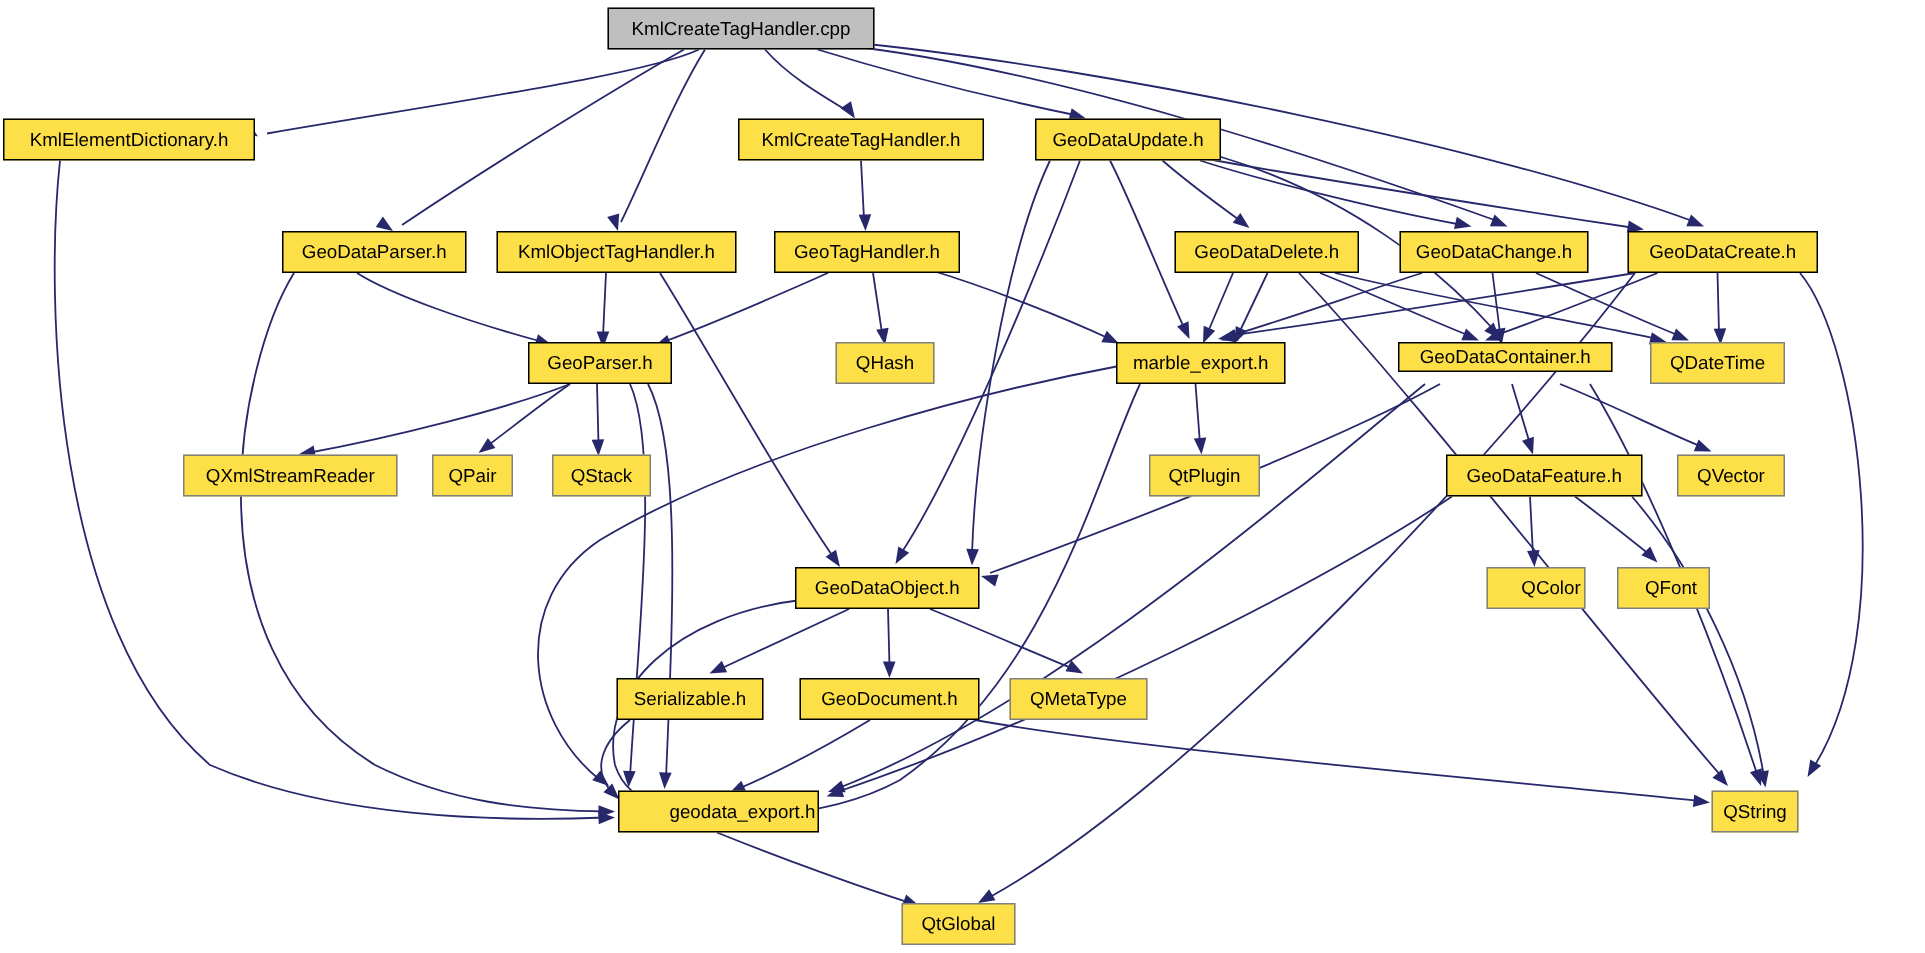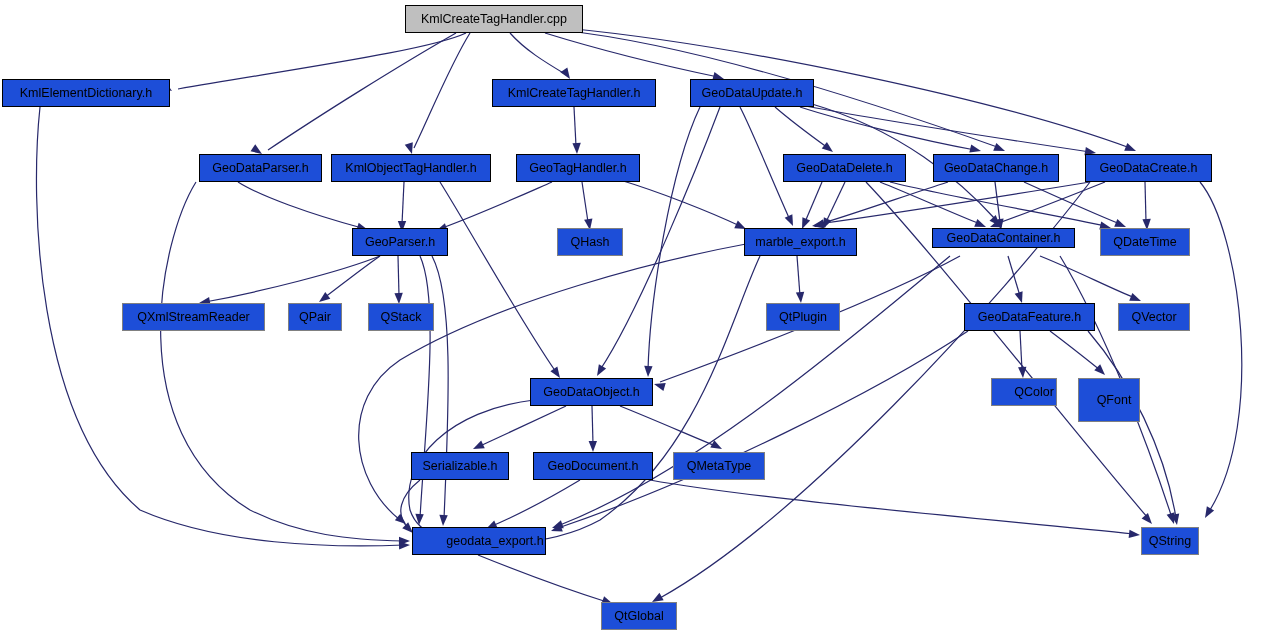--- a/index.html
+++ b/index.html
@@ -26,21 +26,21 @@
   .node {
     position: absolute;
     box-sizing: border-box;
     display: flex;
     align-items: center;
     justify-content: center;
     font-size: 12.5px;
     line-height: 1;
     color: #000000;
     white-space: nowrap;
-    background: #1d4ed8;
+    background: #fde047;
     border: 1px solid #808080;
     z-index: 5;
   }
   .node.strong {
     border: 1px solid #000000;
   }
   .node.root {
     background: #bfbfbf;
     border: 1px solid #000000;
   }
@@ -179,21 +179,21 @@
       </div>
       <div class="node strong" style="left: 2px; top: 79px; width: 168px; height: 28px;">
         <span>KmlElementDictionary.h</span>
       </div>
       <div class="node strong" style="left: 492px; top: 79px; width: 164px; height: 28px;">
         <span>KmlCreateTagHandler.h</span>
       </div>
       <div class="node strong" style="left: 690px; top: 79px; width: 124px; height: 28px;">
         <span>GeoDataUpdate.h</span>
       </div>
-      <div class="node strong" style="left: 199px; top: 154px; width: 123px; height: 28px;">
+      <div class="node strong" style="left: 188px; top: 154px; width: 123px; height: 28px;">
         <span>GeoDataParser.h</span>
       </div>
       <div class="node strong" style="left: 331px; top: 154px; width: 160px; height: 28px;">
         <span>KmlObjectTagHandler.h</span>
       </div>
       <div class="node strong" style="left: 516px; top: 154px; width: 124px; height: 28px;">
         <span>GeoTagHandler.h</span>
       </div>
       <div class="node strong" style="left: 783px; top: 154px; width: 123px; height: 28px;">
         <span>GeoDataDelete.h</span>
@@ -236,21 +236,21 @@
       </div>
       <div class="node weak" style="left: 1118px; top: 303px; width: 72px; height: 28px;">
         <span>QVector</span>
       </div>
       <div class="node strong" style="left: 530px; top: 378px; width: 123px; height: 28px;">
         <span>GeoDataObject.h</span>
       </div>
       <div class="node weak" style="left: 991px; top: 378px; width: 66px; height: 28px; padding-left: 20px;">
         <span>QColor</span>
       </div>
-      <div class="node weak" style="left: 1078px; top: 378px; width: 62px; height: 44px; padding-left: 10px;">
+      <div class="node weak" style="left: 1078px; top: 378px; width: 62px; height: 28px; padding-left: 10px;">
         <span>QFont</span>
       </div>
       <div class="node strong" style="left: 411px; top: 452px; width: 98px; height: 28px;">
         <span>Serializable.h</span>
       </div>
       <div class="node strong" style="left: 533px; top: 452px; width: 120px; height: 28px;">
         <span>GeoDocument.h</span>
       </div>
       <div class="node weak" style="left: 673px; top: 452px; width: 92px; height: 28px;">
         <span>QMetaType</span>

